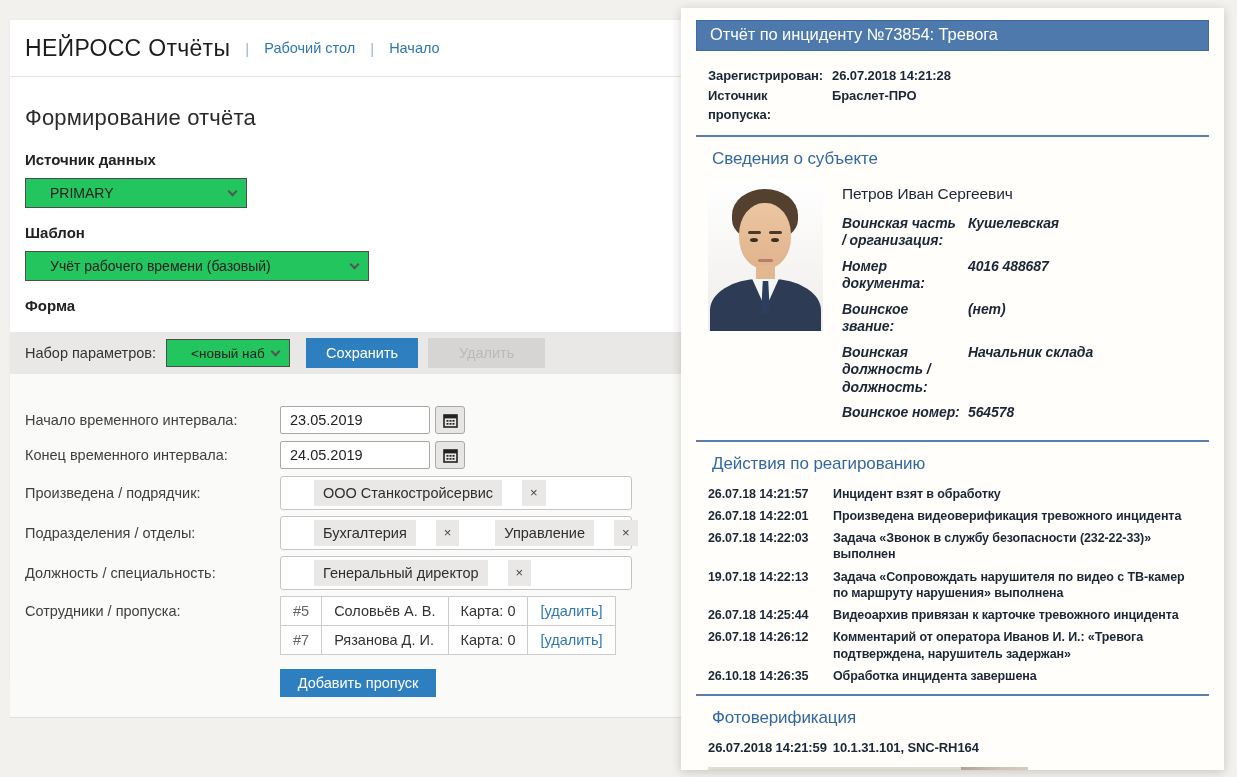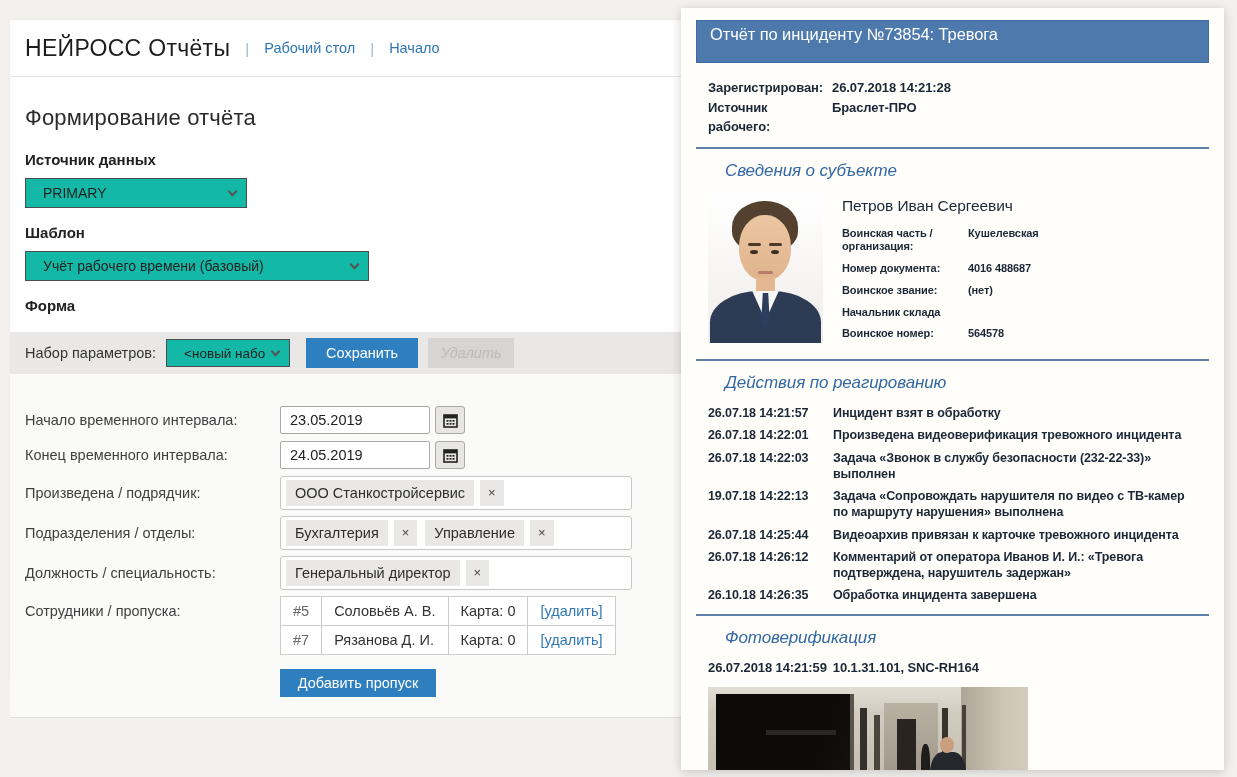--- a/index.html
+++ b/index.html
@@ -14,74 +14,74 @@
   
   .left-card{position:absolute;left:10px;top:20px;width:671px;height:658px;background:#fff;box-shadow:0 0 2px rgba(0,0,0,.06);}
   .app-header{height:57px;border-bottom:1px solid #e6e4e1;display:flex;align-items:center;padding:0 15px;}
   .app-title{font-size:23px;color:#1d1d1f;letter-spacing:.3px;}
   .nav-sep{color:#9fb6cd;margin:0 15px;font-size:15px;}
   .nav-link{color:var(--link);font-size:14.5px;text-decoration:none;cursor:pointer;}
   .app-body{padding:28px 15px 0 15px;}
   .page-title{font-size:22px;font-weight:normal;color:#2b2b2b;margin-bottom:20px;letter-spacing:.2px;}
   .field-label{font-weight:bold;font-size:15px;color:#222;margin:16px 0 10px;}
   .select-wrap{position:relative;display:inline-block;}
-  select{appearance:none;-webkit-appearance:none;border:1px solid #4d4d4d;background:#14b8a6;height:30px;font-size:14px;padding:0 26px 0 17px;color:#222;border-radius:0;font-family:inherit;cursor:pointer;}
+  select{appearance:none;-webkit-appearance:none;border:1px solid #4d4d4d;background:#22c55e;height:30px;font-size:14px;padding:0 26px 0 24px;color:#222;border-radius:0;font-family:inherit;cursor:pointer;}
   .select-source{width:222px;}
   .select-template{width:344px;}
   .chevron{position:absolute;right:11px;top:10px;width:7px;height:7px;border-right:2px solid #555;border-bottom:2px solid #555;transform:rotate(45deg);pointer-events:none;}
   .chevron.small{top:9px;}
   .param-band{margin:18px -15px 0;background:#e9e8e7;padding:0 15px;display:flex;align-items:center;gap:10px;height:42px;}
   .param-label{font-size:14.5px;color:#333;}
   .select-paramset{height:28px;width:124px;font-size:13.5px;padding-right:24px;}
   .btn{border:none;font-family:inherit;font-size:14.5px;height:30px;cursor:pointer;}
   .btn-save{background:var(--accent);color:#fff;width:112px;margin-left:6px;}
-  .btn-delete{background:#d6d5d4;color:#bbbab9;width:86px;cursor:default;font-style:italic;}
+  .btn-delete{background:#d6d5d4;color:#bbbab9;width:117px;cursor:default;}
   .form-area{margin:0 -15px;background:#fafaf9;padding:32px 15px 20px;border-bottom:1px solid #e2e0dd;}
   .form-row{display:flex;align-items:center;margin-bottom:7px;}
   .form-row.tags{margin-bottom:6px;}
   .form-row.top{align-items:flex-start;}
   .row-label{width:255px;font-size:14.5px;color:#3f3f3f;flex-shrink:0;}
   .form-row.top .row-label{padding-top:7px;}
   .date-input{width:150px;height:28px;border:1px solid #a9a9a9;border-radius:2px;font-size:14.5px;color:#222;padding:0 9px;font-family:inherit;background:#fff;}
   .cal-btn{width:30px;height:28px;background:#e7e6e5;border:1px solid #a9a9a9;border-radius:3px;margin-left:5px;display:flex;align-items:center;justify-content:center;cursor:pointer;}
   .tagbox{width:352px;min-height:34px;border:1px solid #c6c6c6;border-radius:3px;background:#fff;display:flex;align-items:center;padding:3px 5px;gap:8px;cursor:text;}
-  .tag{display:flex;gap:6px;}
+  .tag{display:flex;gap:20px;margin-left:28px;}
   .tag-label{background:#e9e8e7;color:#2e2e2e;font-size:14.5px;padding:5px 9px;white-space:nowrap;}
   .tag-close{background:#e9e8e7;color:#444;font-size:13px;padding:5px 8px;cursor:pointer;line-height:1.2;}
   .emp-table{border-collapse:collapse;font-size:14.5px;background:#fff;}
   .emp-table td{border:1px solid #ccc;padding:6px 12px;}
   .emp-id{color:#666;}
   .emp-name{color:#333;}
   .emp-card{color:#333;}
   .emp-del{color:var(--link);cursor:pointer;}
   .add-btn{display:block;margin:14px 0 0 255px;background:var(--accent);color:#fff;border:none;width:156px;height:28px;font-size:14.5px;font-family:inherit;cursor:pointer;}
   
   .report-card{position:absolute;left:681px;top:8px;width:543px;height:762px;background:#fffefa;box-shadow:0 2px 10px rgba(0,0,0,.18);padding:12px 15px;color:var(--ink);overflow:hidden;letter-spacing:-.1px;}
-  .report-title{background:var(--bar);border:1px solid #3f6ba3;color:#fff;font-size:16.5px;padding:4px 13px 18px;}
+  .report-title{background:var(--bar);border:1px solid #3f6ba3;color:#fff;font-size:16.5px;padding:4px 13px 6px;}
   .meta{margin:15px 0 10px 12px;}
   .meta-row{display:flex;font-size:13px;font-weight:bold;line-height:1.5;}
   .meta-label{width:124px;flex-shrink:0;}
   .divider{border-top:2px solid #5d80a6;margin:10px 0;}
-  .sec-heading{color:#3468a4;font-size:17px;font-weight:normal;margin:12px 0 12px 29px;font-style:italic;}
+  .sec-heading{color:#3468a4;font-size:17px;font-weight:normal;margin:12px 0 12px 16px;}
   .subject{display:flex;margin:0 0 6px 12px;gap:19px;}
   .photo{width:115px;height:150px;position:relative;overflow:hidden;background:linear-gradient(#ffffff,#efedea);flex-shrink:0;}
   .p-hair{position:absolute;left:24px;top:8px;width:66px;height:52px;border-radius:50% 50% 42% 42%;background:#53402e;}
   .p-face{position:absolute;left:31px;top:22px;width:52px;height:66px;border-radius:48%;background:linear-gradient(#ecc6a2,#dfb38c);}
   .p-brow-l,.p-brow-r{position:absolute;top:50px;width:13px;height:3px;background:#4c3a29;border-radius:2px;}
   .p-brow-l{left:40px;} .p-brow-r{left:61px;}
   .p-eye-l,.p-eye-r{position:absolute;top:57px;width:8px;height:4px;background:#3c2f22;border-radius:50%;}
   .p-eye-l{left:42px;} .p-eye-r{left:63px;}
   .p-mouth{position:absolute;left:50px;top:78px;width:15px;height:3px;background:#b57d6a;border-radius:2px;}
   .p-neck{position:absolute;left:48px;top:84px;width:19px;height:18px;background:#e3b890;}
   .p-suit{position:absolute;left:2px;top:98px;width:111px;height:52px;background:#2e3b55;border-radius:45% 45% 0 0/60% 60% 0 0;}
   .p-shirt{position:absolute;left:44px;top:98px;width:27px;height:30px;background:#f6f6f6;clip-path:polygon(0 0,100% 0,50% 100%);}
   .p-tie{position:absolute;left:53px;top:100px;width:9px;height:34px;background:#2c3d5e;clip-path:polygon(20% 0,80% 0,100% 100%,0 100%);}
   .subject-info{flex:1;padding-top:4px;}
   .subject-name{font-size:15.5px;margin-bottom:12px;}
-  .info-row{display:flex;font-size:11px;font-weight:bold;margin-bottom:8px;line-height:1.25;}
+  .info-row{display:flex;font-size:14px;font-weight:bold;margin-bottom:8px;line-height:1.25;font-style:italic;}
   .info-label{width:126px;flex-shrink:0;padding-right:6px;}
   .timeline{margin:0 0 4px 12px;}
   .tl-row{display:flex;font-size:12.5px;font-weight:bold;margin-bottom:6px;line-height:1.3;}
   .tl-time{width:125px;flex-shrink:0;}
   .tl-text{flex:1;padding-right:14px;}
   .cam-meta{margin:2px 0 0 12px;font-size:13px;font-weight:bold;display:flex;gap:6px;}
   
   .scene{margin:12px 0 0 12px;width:320px;height:181px;position:relative;overflow:hidden;background:linear-gradient(#d9d3c8 0%,#c7c0b4 40%,#bdb6a9 100%);}
   .sc-ceiling{position:absolute;left:0;top:0;width:100%;height:16%;background:linear-gradient(#e3ded4,#cfc9be);}
   .sc-endwall{position:absolute;left:55%;top:9%;width:17%;height:66%;background:linear-gradient(#b9b1a2,#8f8779);}
@@ -235,21 +235,21 @@
 
 <div class="report-card">
   <div class="report-title">Отчёт по инциденту №73854: Тревога</div>
 
   <div class="meta">
     <div class="meta-row">
       <span class="meta-label">Зарегистрирован:</span>
       <span>26.07.2018 14:21:28</span>
     </div>
     <div class="meta-row">
-      <span class="meta-label">Источник рабочего:</span>
+      <span class="meta-label">Источник пропуска:</span>
       <span>Браслет-ПРО</span>
     </div>
   </div>
   <div class="divider"></div>
 
   <div class="sec-heading">Сведения о субъекте</div>
   <div class="subject">
     <div class="photo">
       <div class="p-hair"></div>
         <div class="p-face"></div>
@@ -271,20 +271,21 @@
         </div>
       <div class="info-row">
           <span class="info-label">Номер документа:</span>
           <span>4016 488687</span>
         </div>
       <div class="info-row">
           <span class="info-label">Воинское звание:</span>
           <span>(нет)</span>
         </div>
       <div class="info-row">
+          <span class="info-label">Воинская должность / должность:</span>
           <span>Начальник склада</span>
         </div>
       <div class="info-row">
           <span class="info-label">Воинское номер:</span>
           <span>564578</span>
         </div>
     </div>
   </div>
   <div class="divider"></div>
 

